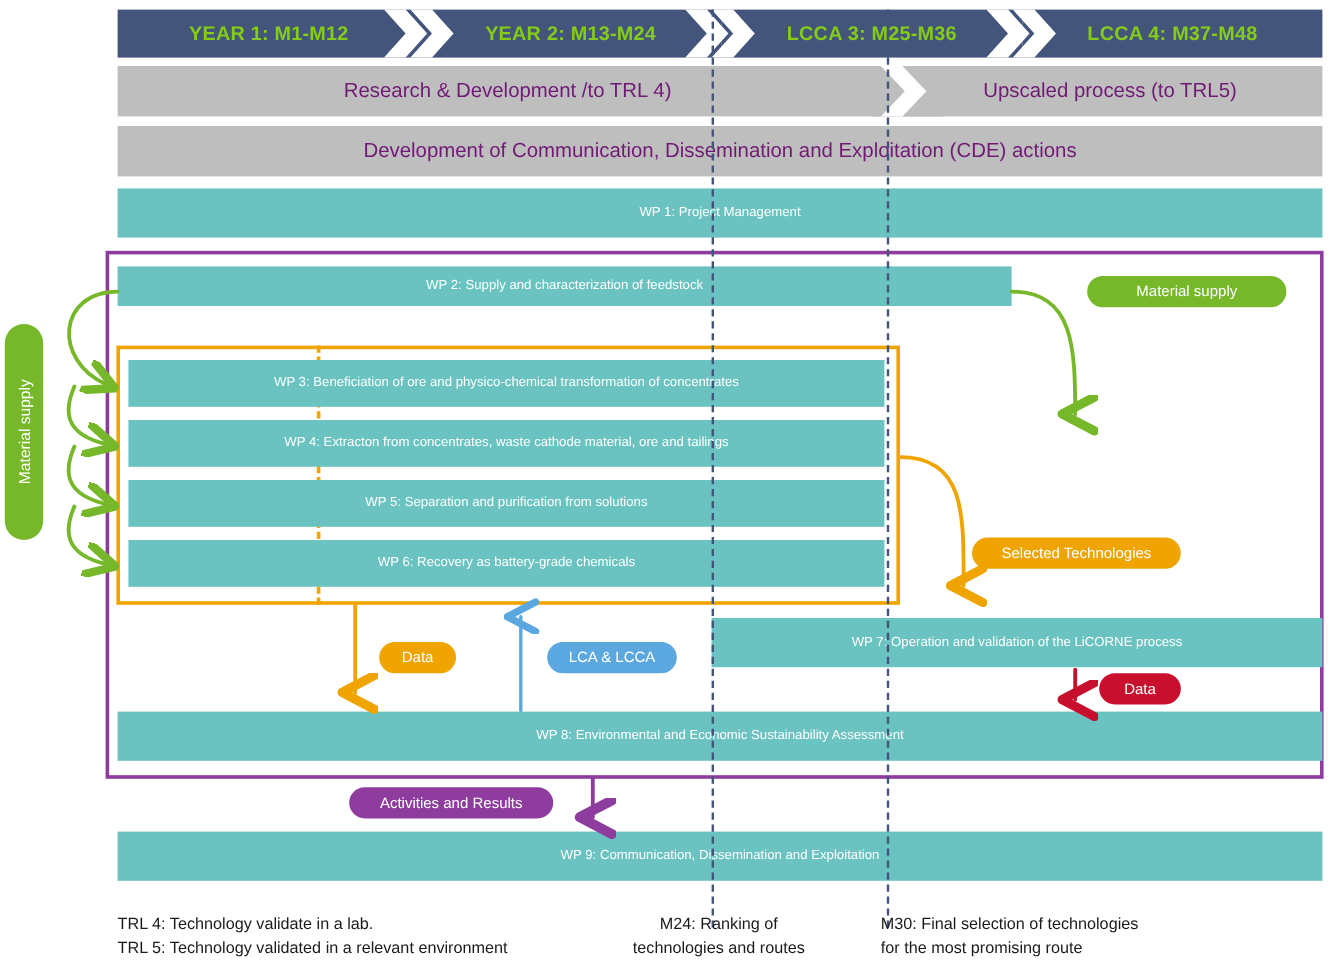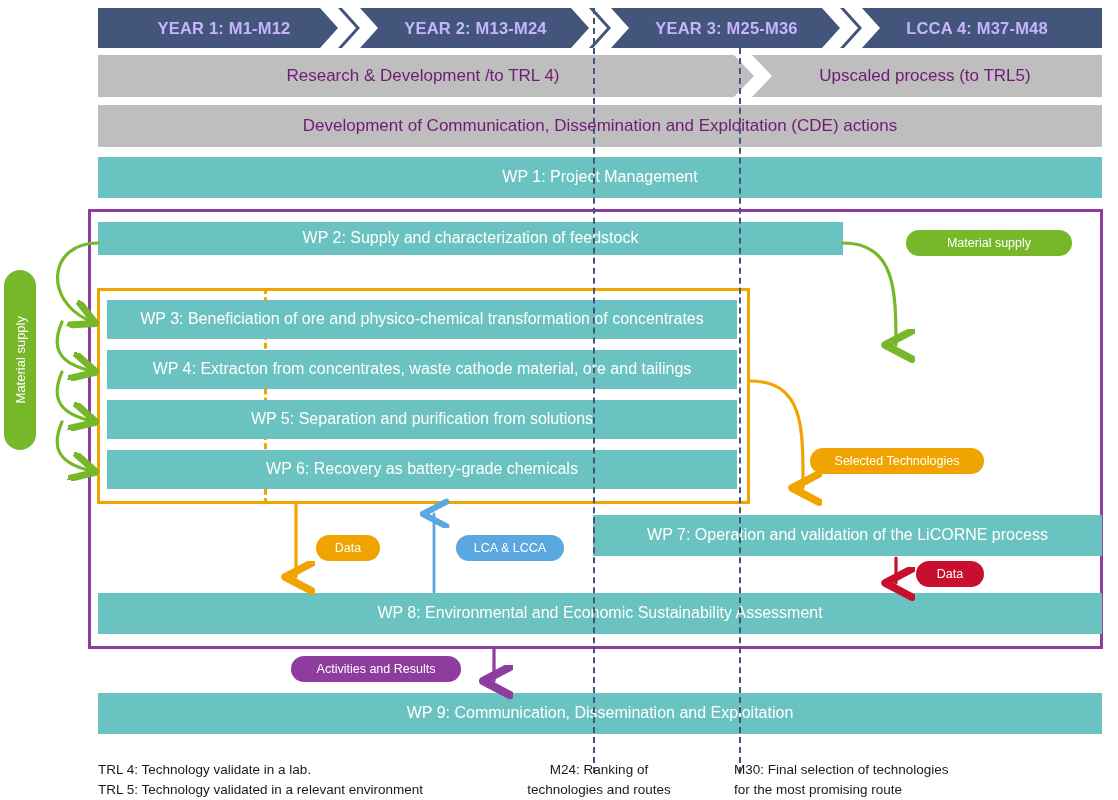--- a/index.html
+++ b/index.html
@@ -9,35 +9,35 @@
     -webkit-font-smoothing:antialiased;
   }
   .stage{position:absolute;left:0;top:0;width:1118px;height:800px;}
   .abs{position:absolute;box-sizing:border-box;}
 
   
   .year-row{left:98px;top:8px;width:1004px;height:40px;}
   .year-cell{
     position:absolute;top:0;height:40px;background:#44557c;
     display:flex;align-items:center;justify-content:center;
-    color:#c4b5fd;font-size:16.5px;font-weight:bold;letter-spacing:.2px;
+    color:#84cc16;font-size:16.5px;font-weight:bold;letter-spacing:.2px;
   }
   .chev-sep{position:absolute;top:0;height:40px;width:58px;pointer-events:none;}
 
   
   .grey-bar{background:#bebebe;height:42px;display:flex;align-items:center;justify-content:center;
             color:#701a75;font-size:17px;}
   .grey-left{left:98px;top:55px;width:650px;}
   .grey-right{left:748px;top:55px;width:354px;}
   .grey-chev{position:absolute;left:726px;top:55px;width:60px;height:42px;}
   .grey-full{left:98px;top:105px;width:1004px;height:42px;}
 
   
   .wp{background:#6ac3c0;color:#ffffff;display:flex;align-items:center;justify-content:center;
-      font-size:16px;text-align:center;line-height:1.15;}
+      font-size:11px;text-align:center;line-height:1.15;}
 
   
   .pill{border-radius:16px;color:#ffffff;display:flex;align-items:center;justify-content:center;
         font-size:12.5px;white-space:nowrap;padding:0 12px;}
   .pill-green{background:#76b82a;}
   .pill-orange{background:#f0a400;}
   .pill-blue{background:#5ba8e0;}
   .pill-red{background:#c8102e;}
   .pill-purple{background:#8e3c9e;}
 
@@ -68,21 +68,21 @@
 <div class="stage">
 
   <div class="abs year-row">
     <div class="year-cell" style="left:0px;width:252px;">
       <span>YEAR 1: M1-M12</span>
     </div>
     <div class="year-cell" style="left:252px;width:251px;">
       <span>YEAR 2: M13-M24</span>
     </div>
     <div class="year-cell" style="left:503px;width:251px;">
-      <span>YEAR 3: M25-M36</span>
+      <span>LCCA 3: M25-M36</span>
     </div>
     <div class="year-cell" style="left:754px;width:250px;">
       <span>LCCA 4: M37-M48</span>
     </div>
 
     <svg class="chev-sep" style="left:222px;" viewBox="0 0 58 40">
       <path d="M0,0 L18,0 L36,20 L18,40 L0,40 L18,20 Z" fill="#ffffff"></path>
       <path d="M22,0 L40,0 L58,20 L40,40 L22,40 L40,20 Z" fill="#ffffff"></path>
     </svg>
     <svg class="chev-sep" style="left:473px;" viewBox="0 0 58 40">

